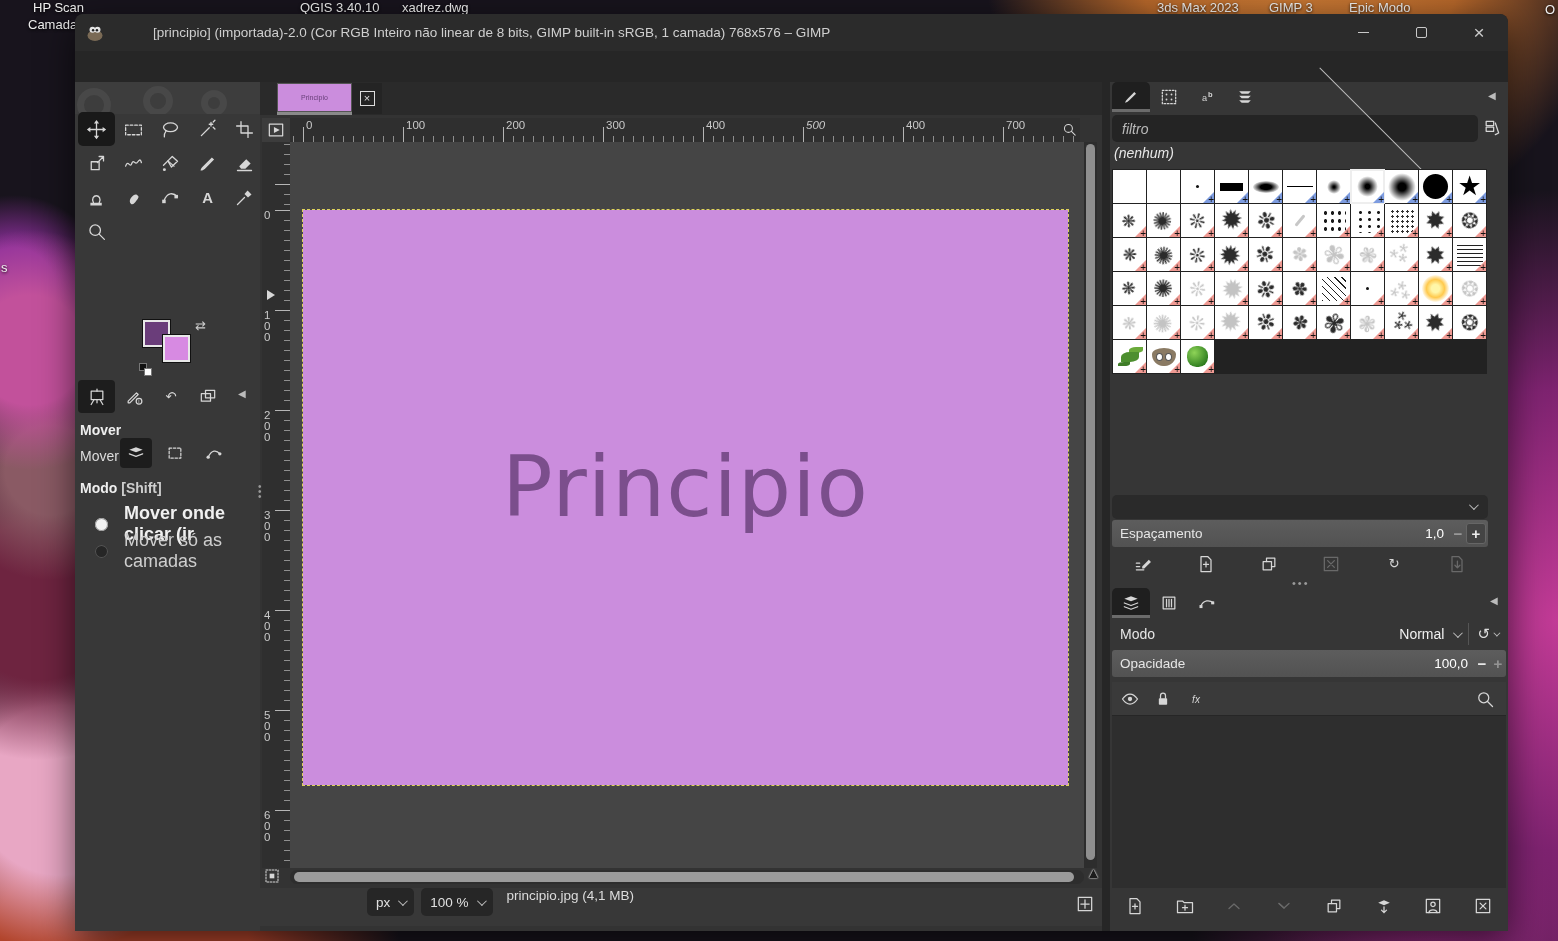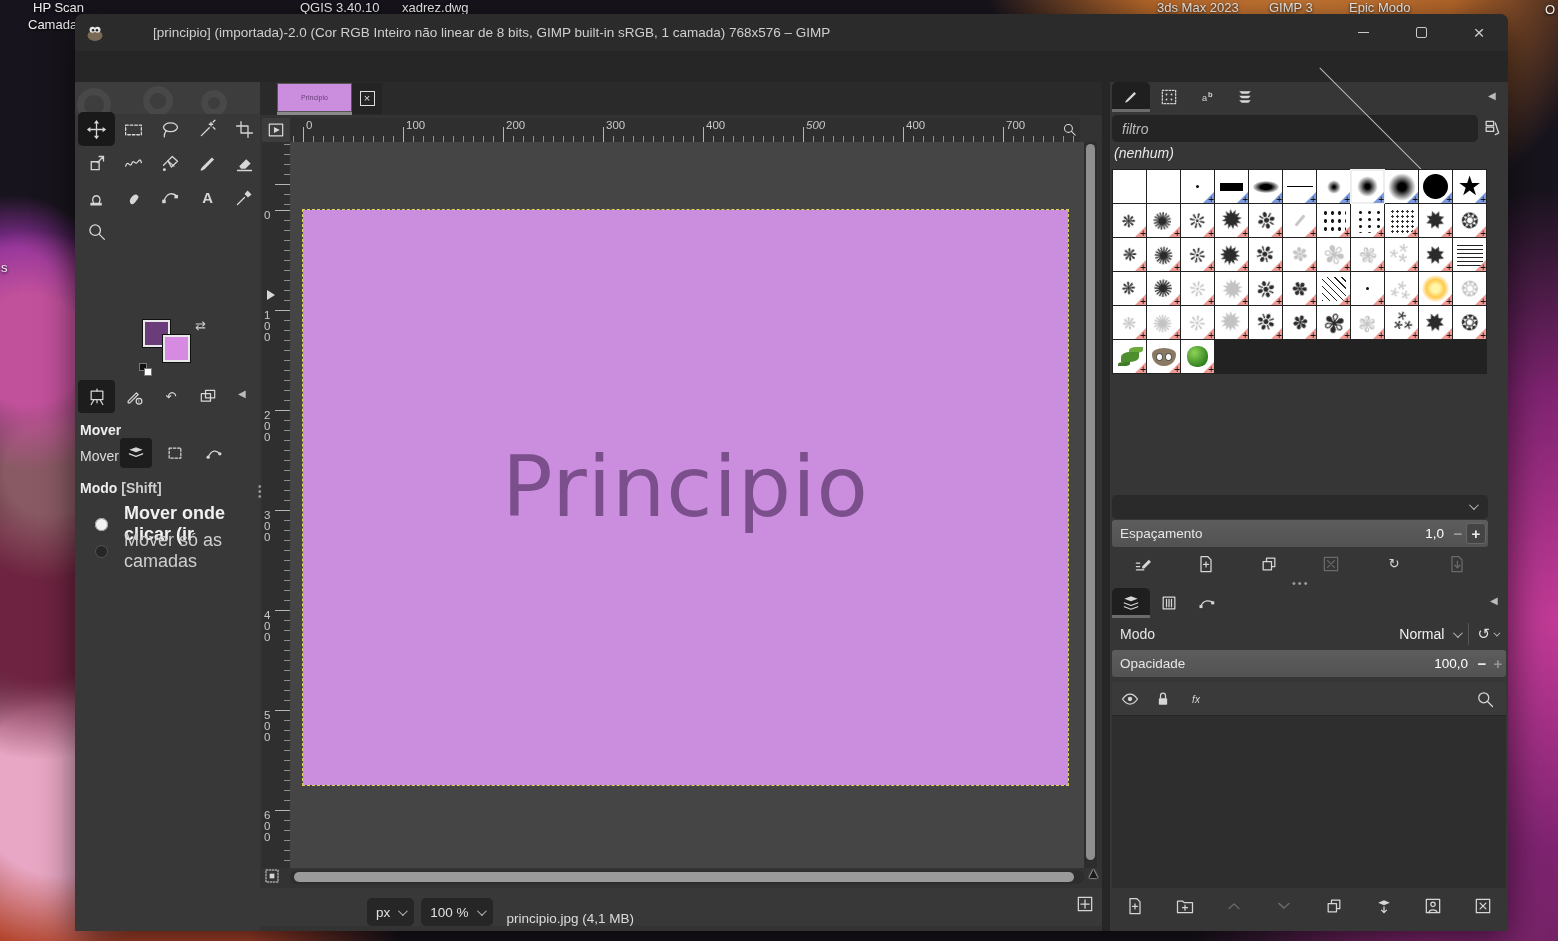--- a/index.html
+++ b/index.html
@@ -94,21 +94,21 @@
   .image { position:absolute; left:13px; top:68px; width:765px; height:575px; outline:1.5px dashed #ded25a;
     display:flex; align-items:center; justify-content:center; padding-bottom:22px; }
   .image span { font-family:"DejaVu Sans", sans-serif; font-size:84px; letter-spacing:1px; }
   .vscroll { position:absolute; left:824px; top:60px; width:13px; height:726px; background:#2d2d2d; }
   .vscroll i { position:absolute; left:2px; top:2px; width:9px; height:716px; border-radius:5px; background:#8f8f8f; display:block; }
   .hscrollrow { position:absolute; left:0; top:786px; width:842px; height:18px; }
   .qmask { position:absolute; left:4px; top:0px; }
   .hscroll { position:absolute; left:30px; top:2px; width:794px; height:14px; background:#2d2d2d; border-radius:7px; }
   .hscroll i { position:absolute; left:4px; top:2px; width:780px; height:10px; border-radius:5px; background:#9a9a9a; display:block; }
   .cursor { position:absolute; left:826px; top:-4px; font-size:15px; color:#1c1c1c; text-shadow:0 0 2px #fff, 0 0 1px #fff; }
-  .statusbar { position:absolute; left:0; top:806px; width:842px; height:38px; background:#383838; display:flex; align-items:flex-end; }
+  .statusbar { position:absolute; left:0; top:806px; width:842px; height:38px; background:#383838; display:flex; align-items:flex-start; }
   .combo { background:#262626; border-radius:5px; height:28px; display:flex; align-items:center; gap:8px; padding:0 9px; font-size:13.5px; color:#e0e0e0; }
   .chev { width:7px; height:7px; border-right:1.8px solid #bbb; border-bottom:1.8px solid #bbb; transform:rotate(45deg) translateY(-2px); display:inline-block; }
   .status-text { font-size:13.5px; color:#dcdcdc; margin-left:14px; }
   .navbtn { position:absolute; right:7px; top:812px; }
 
   
   .rdock { position:absolute; left:1035px; top:68px; width:398px; bottom:0; background:#363636; }
   .rtabs { position:absolute; left:2px; top:0; display:flex; }
   .rtabs .icon-btn, .rtabs2 .icon-btn { width:38px; height:30px; border-radius:5px 5px 0 0; }
   .rtabs .icon-btn.active, .rtabs2 .icon-btn.active { background:#1f1f1f; box-shadow:inset 0 -3px 0 #6b6b6b; }

